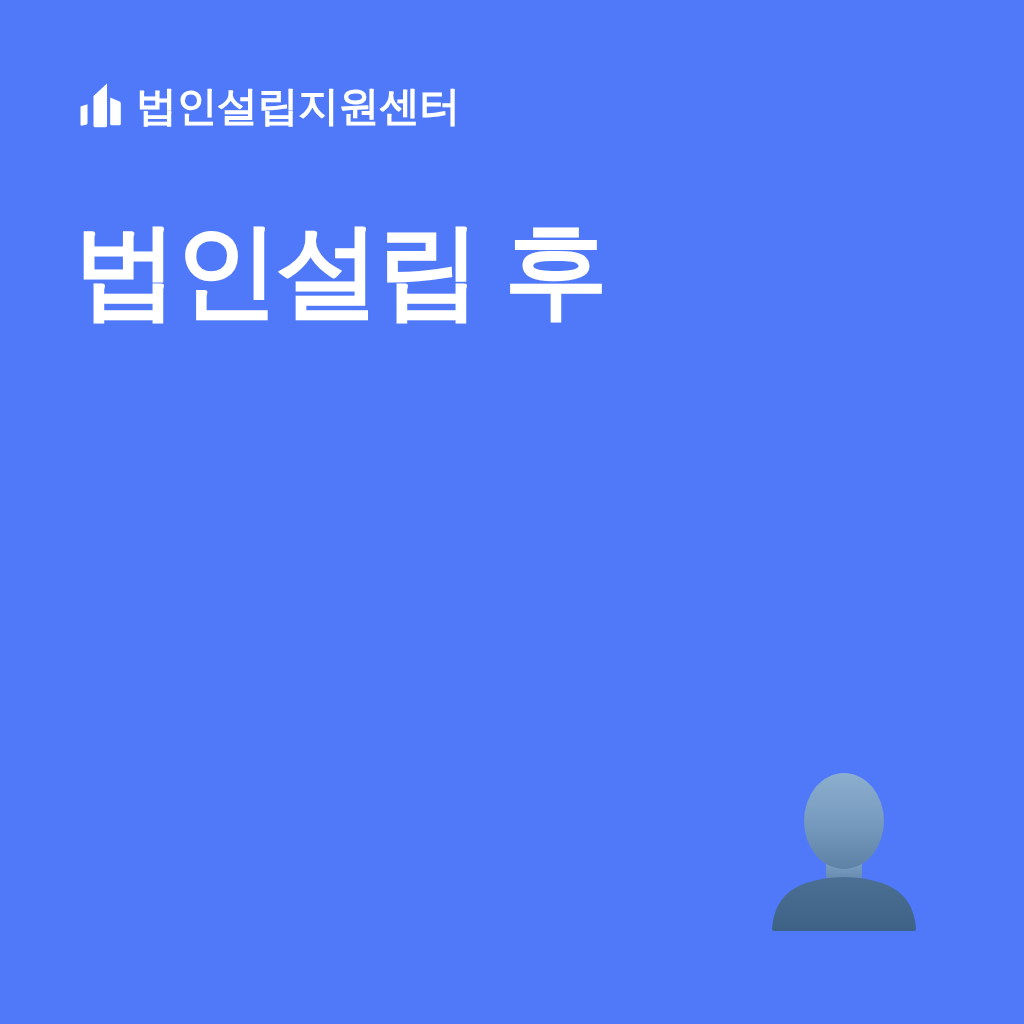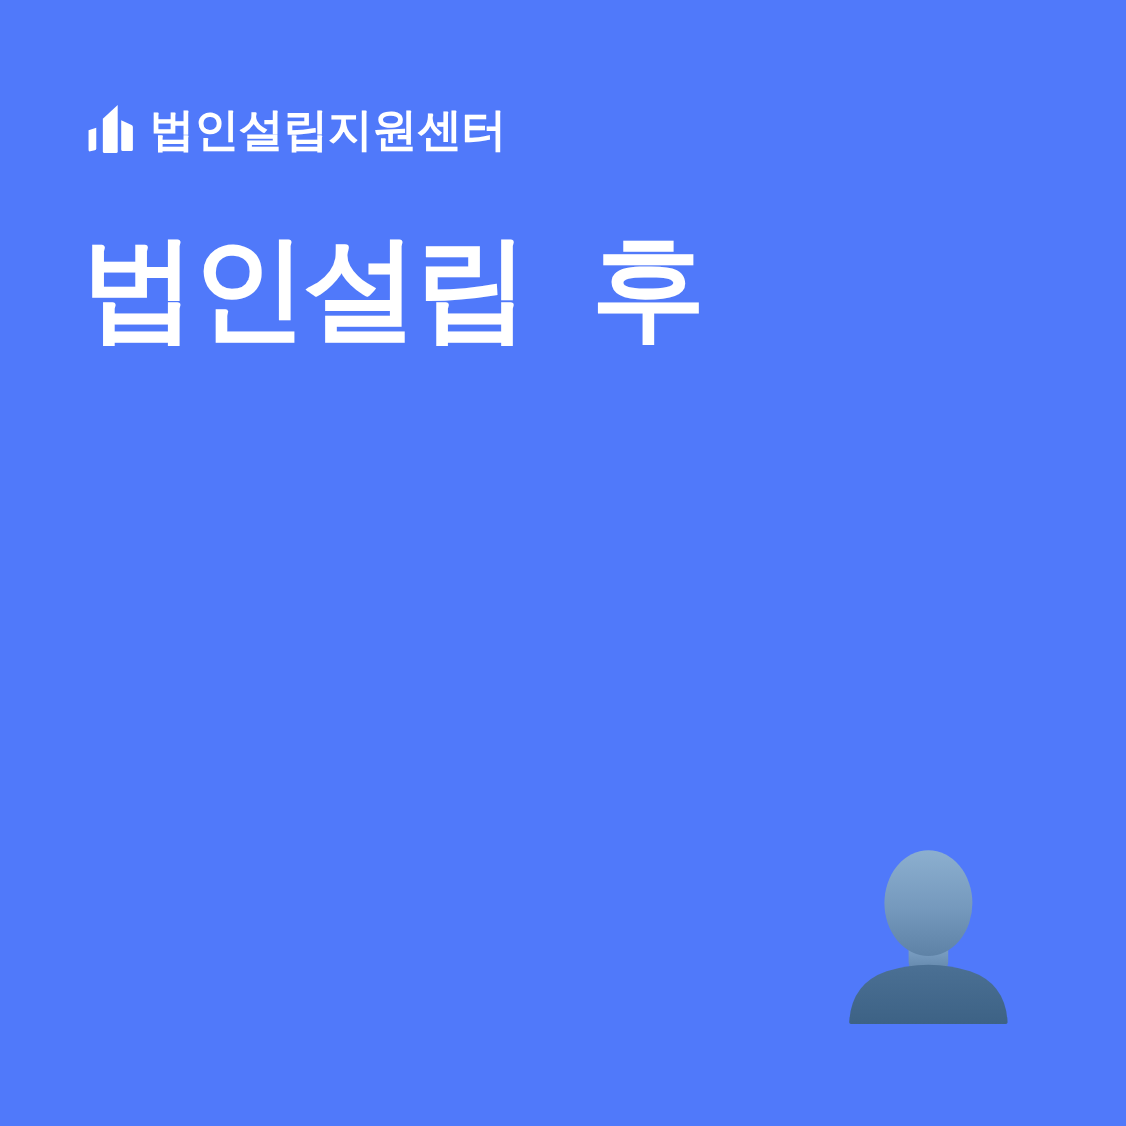--- a/index.html
+++ b/index.html
@@ -16,21 +16,21 @@
     overflow: hidden;
     background: #5079fa;
     font-family: "Liberation Sans", "DejaVu Sans", sans-serif;
     -webkit-font-smoothing: antialiased;
   }
 
   
   .brand {
     position: absolute;
     left: 78px;
-    top: 88px;
+    top: 76px;
     display: flex;
     align-items: center;
     height: 60px;
   }
 
   .brand-mark {
     width: 48px;
     height: 52px;
     display: block;
     flex: 0 0 auto;
@@ -45,21 +45,20 @@
     line-height: 1;
     white-space: nowrap;
   }
 
   
   .headline {
     position: absolute;
     left: 74px;
     top: 206px;
     width: 880px;
-    font-family: Liberation Mono, monospace;
   }
 
   .headline-line {
     color: #ffffff;
     font-size: 104px;
     font-weight: 700;
     line-height: 128px;
     letter-spacing: -3px;
     white-space: nowrap;
   }

